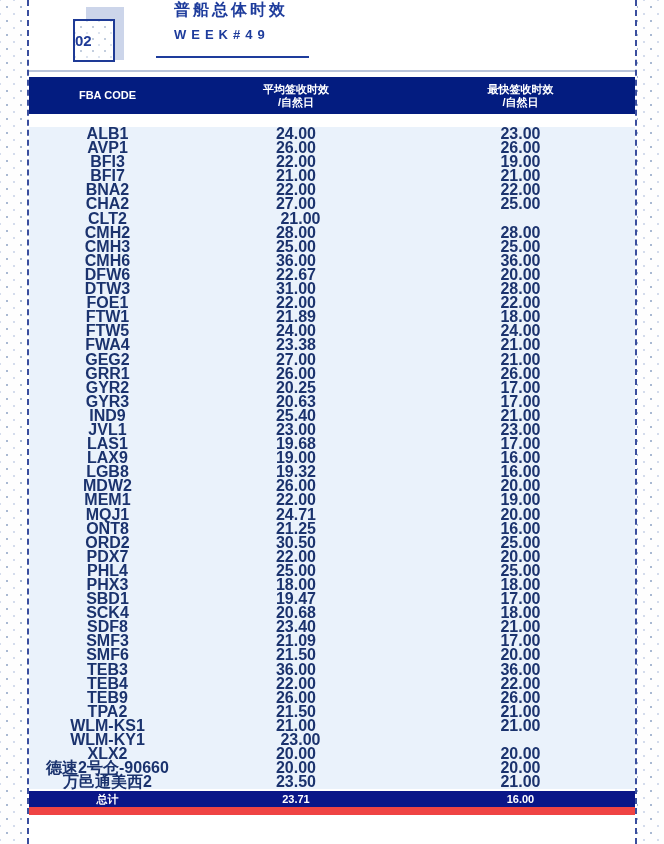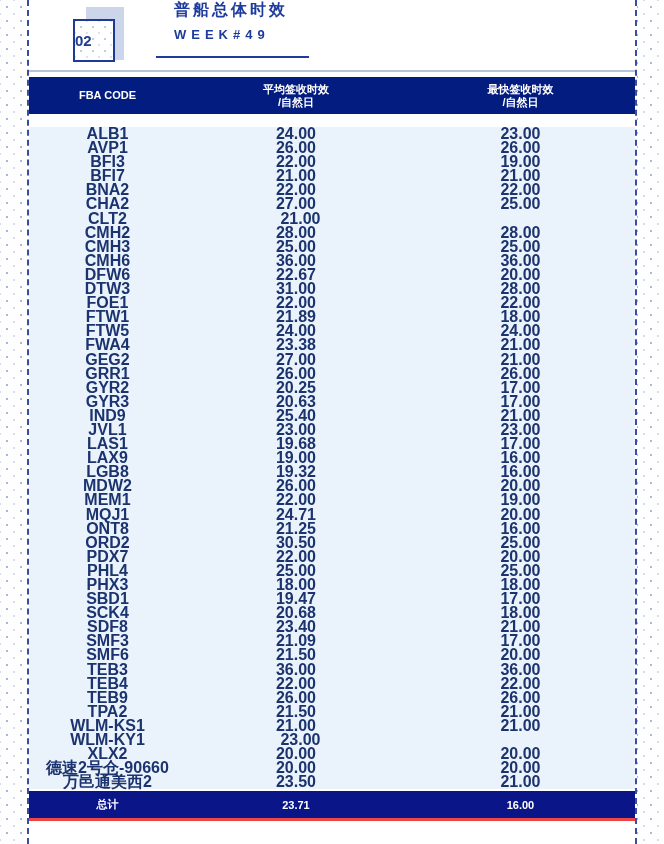--- a/index.html
+++ b/index.html
@@ -83,27 +83,27 @@
   .trow {
     height:14.1px;
     align-items:center;
     font-size:16px;
     font-weight:bold;
     color:#1b336e;
   }
   .trow .cell { line-height:14.1px; white-space:nowrap; }
   .tfoot {
     margin-top:2px;
-    height:30px;
+    height:24px;
     background:#0a1688;
     color:#ffffff;
     font-weight:bold;
     font-size:11px;
     align-items:center;
-    border-bottom:3px solid #ef4444;
+    border-bottom:8px solid #ef4444;
   }
 </style>
 </head>
 <body>
 
 <div class="panel">
 
   <div class="page-header">
     <div class="badge-shadow"></div>
     <div class="badge-box">

